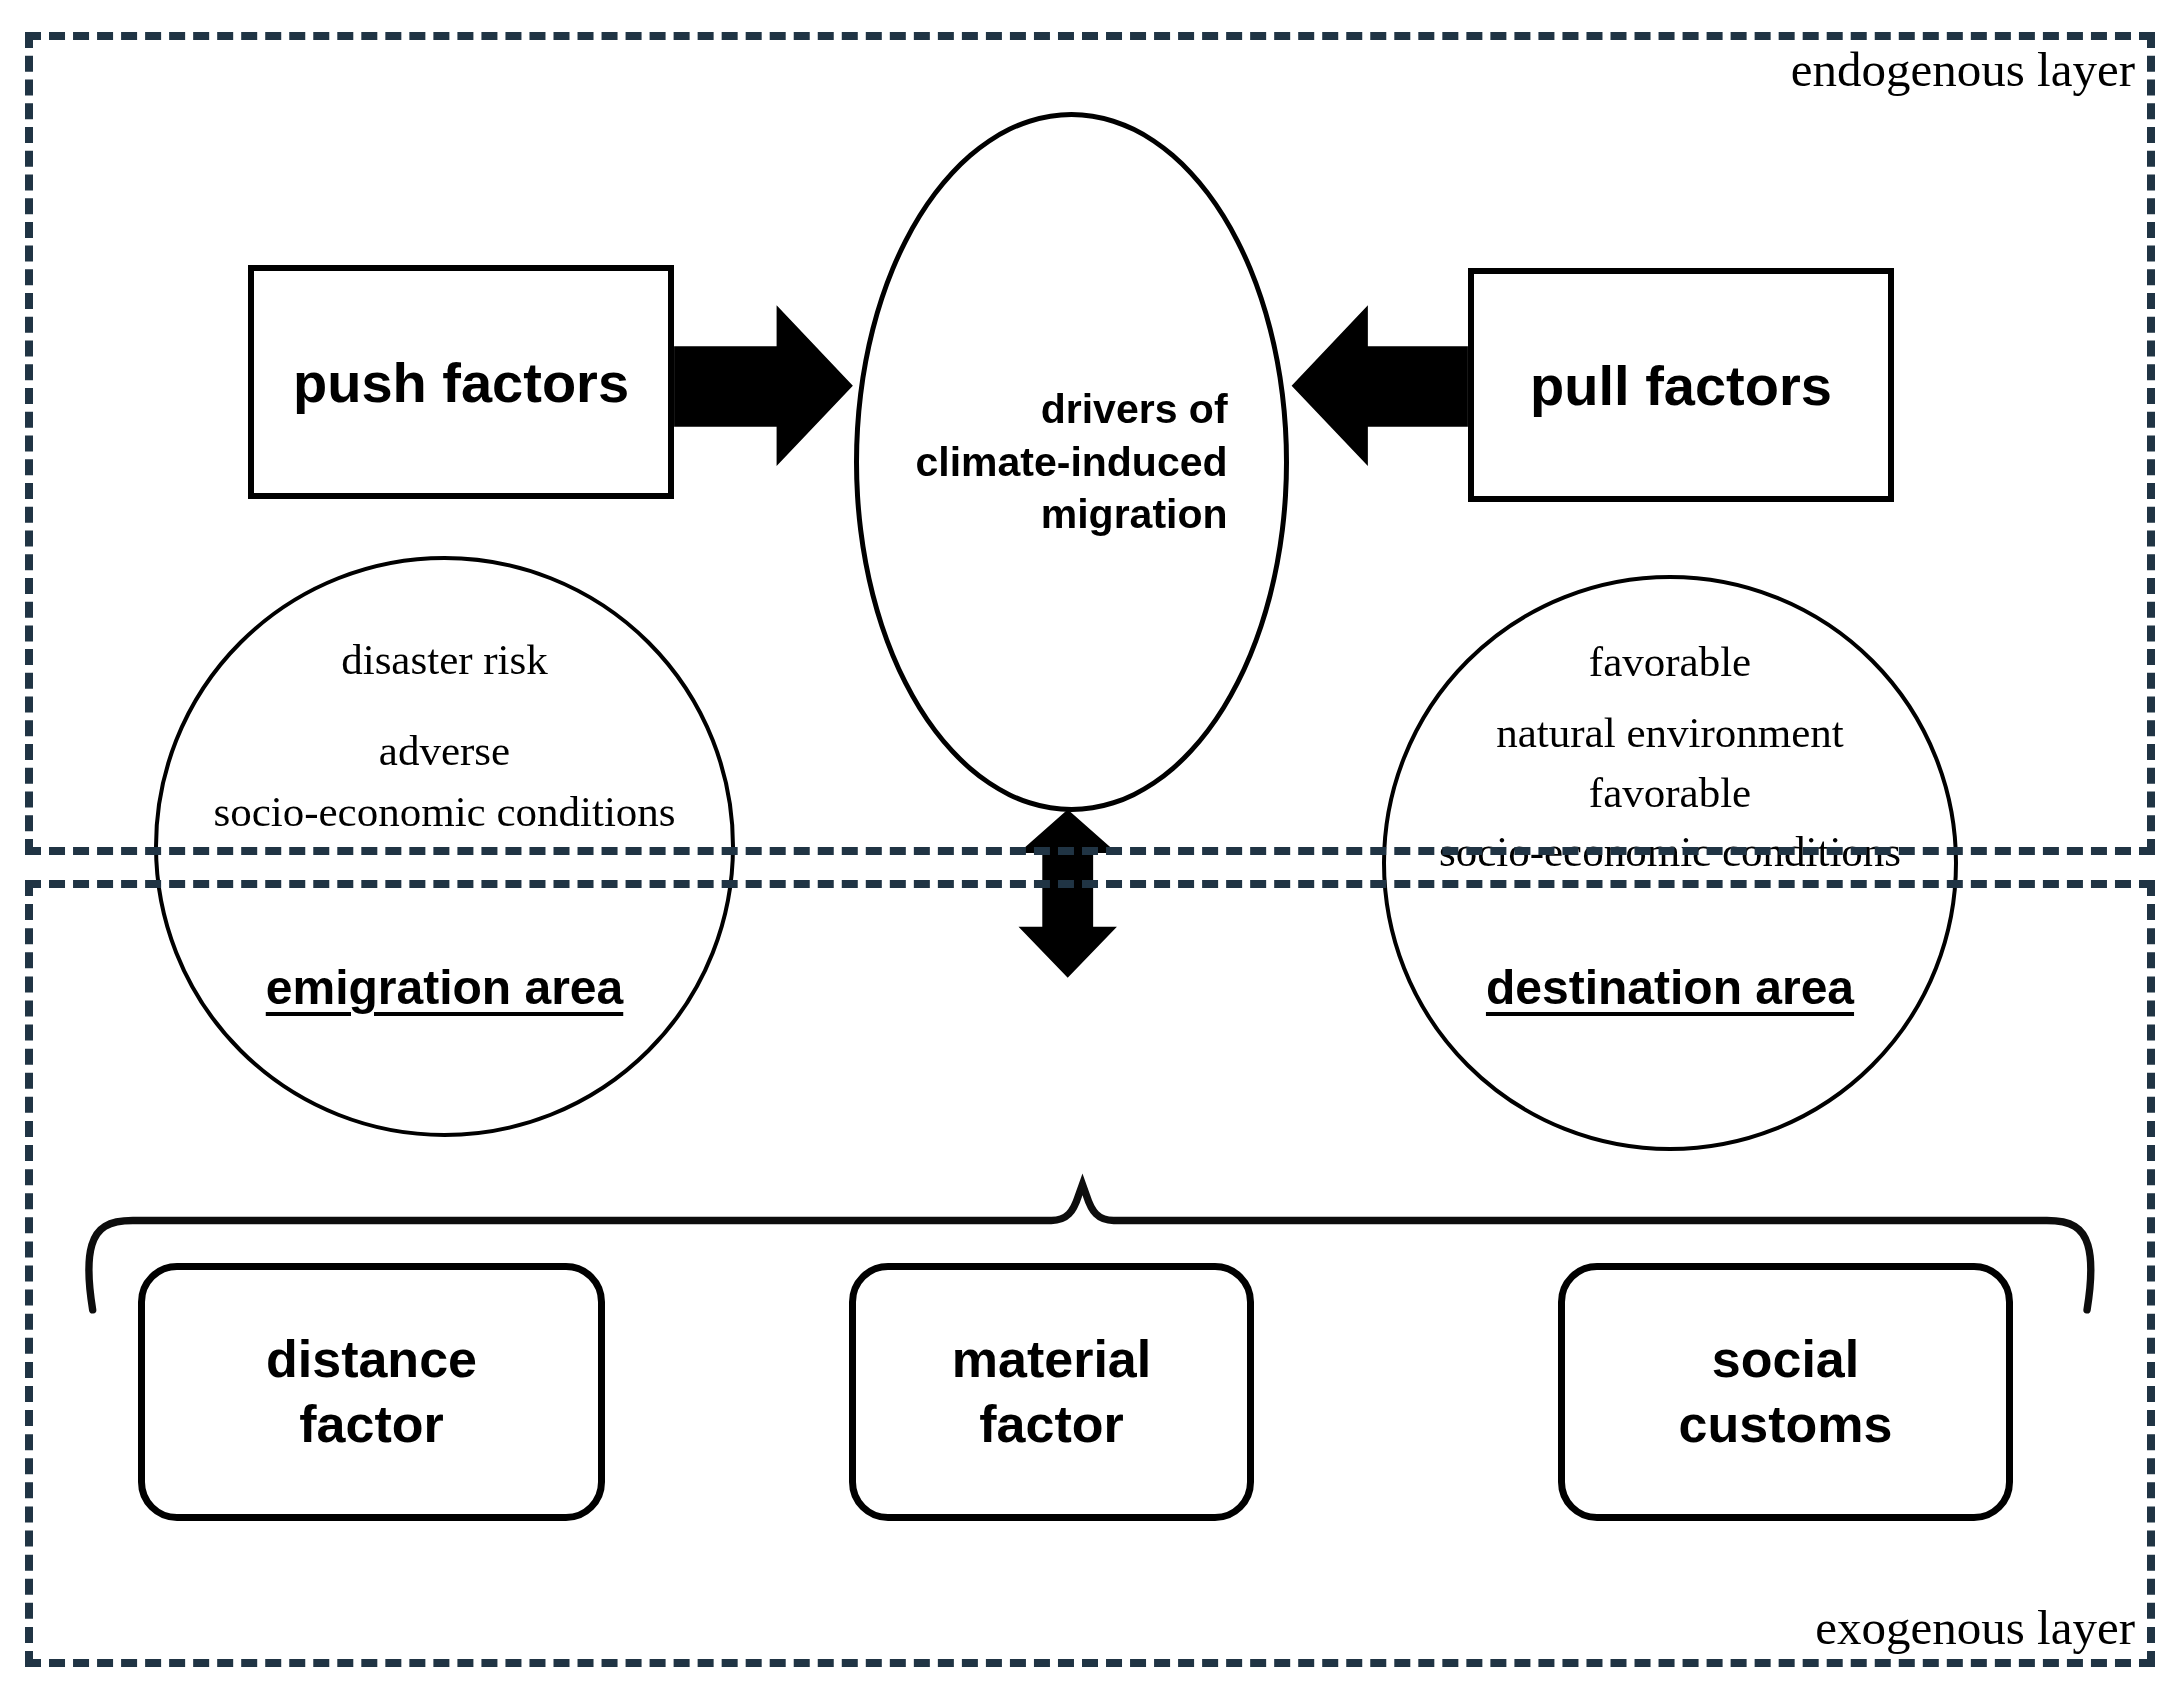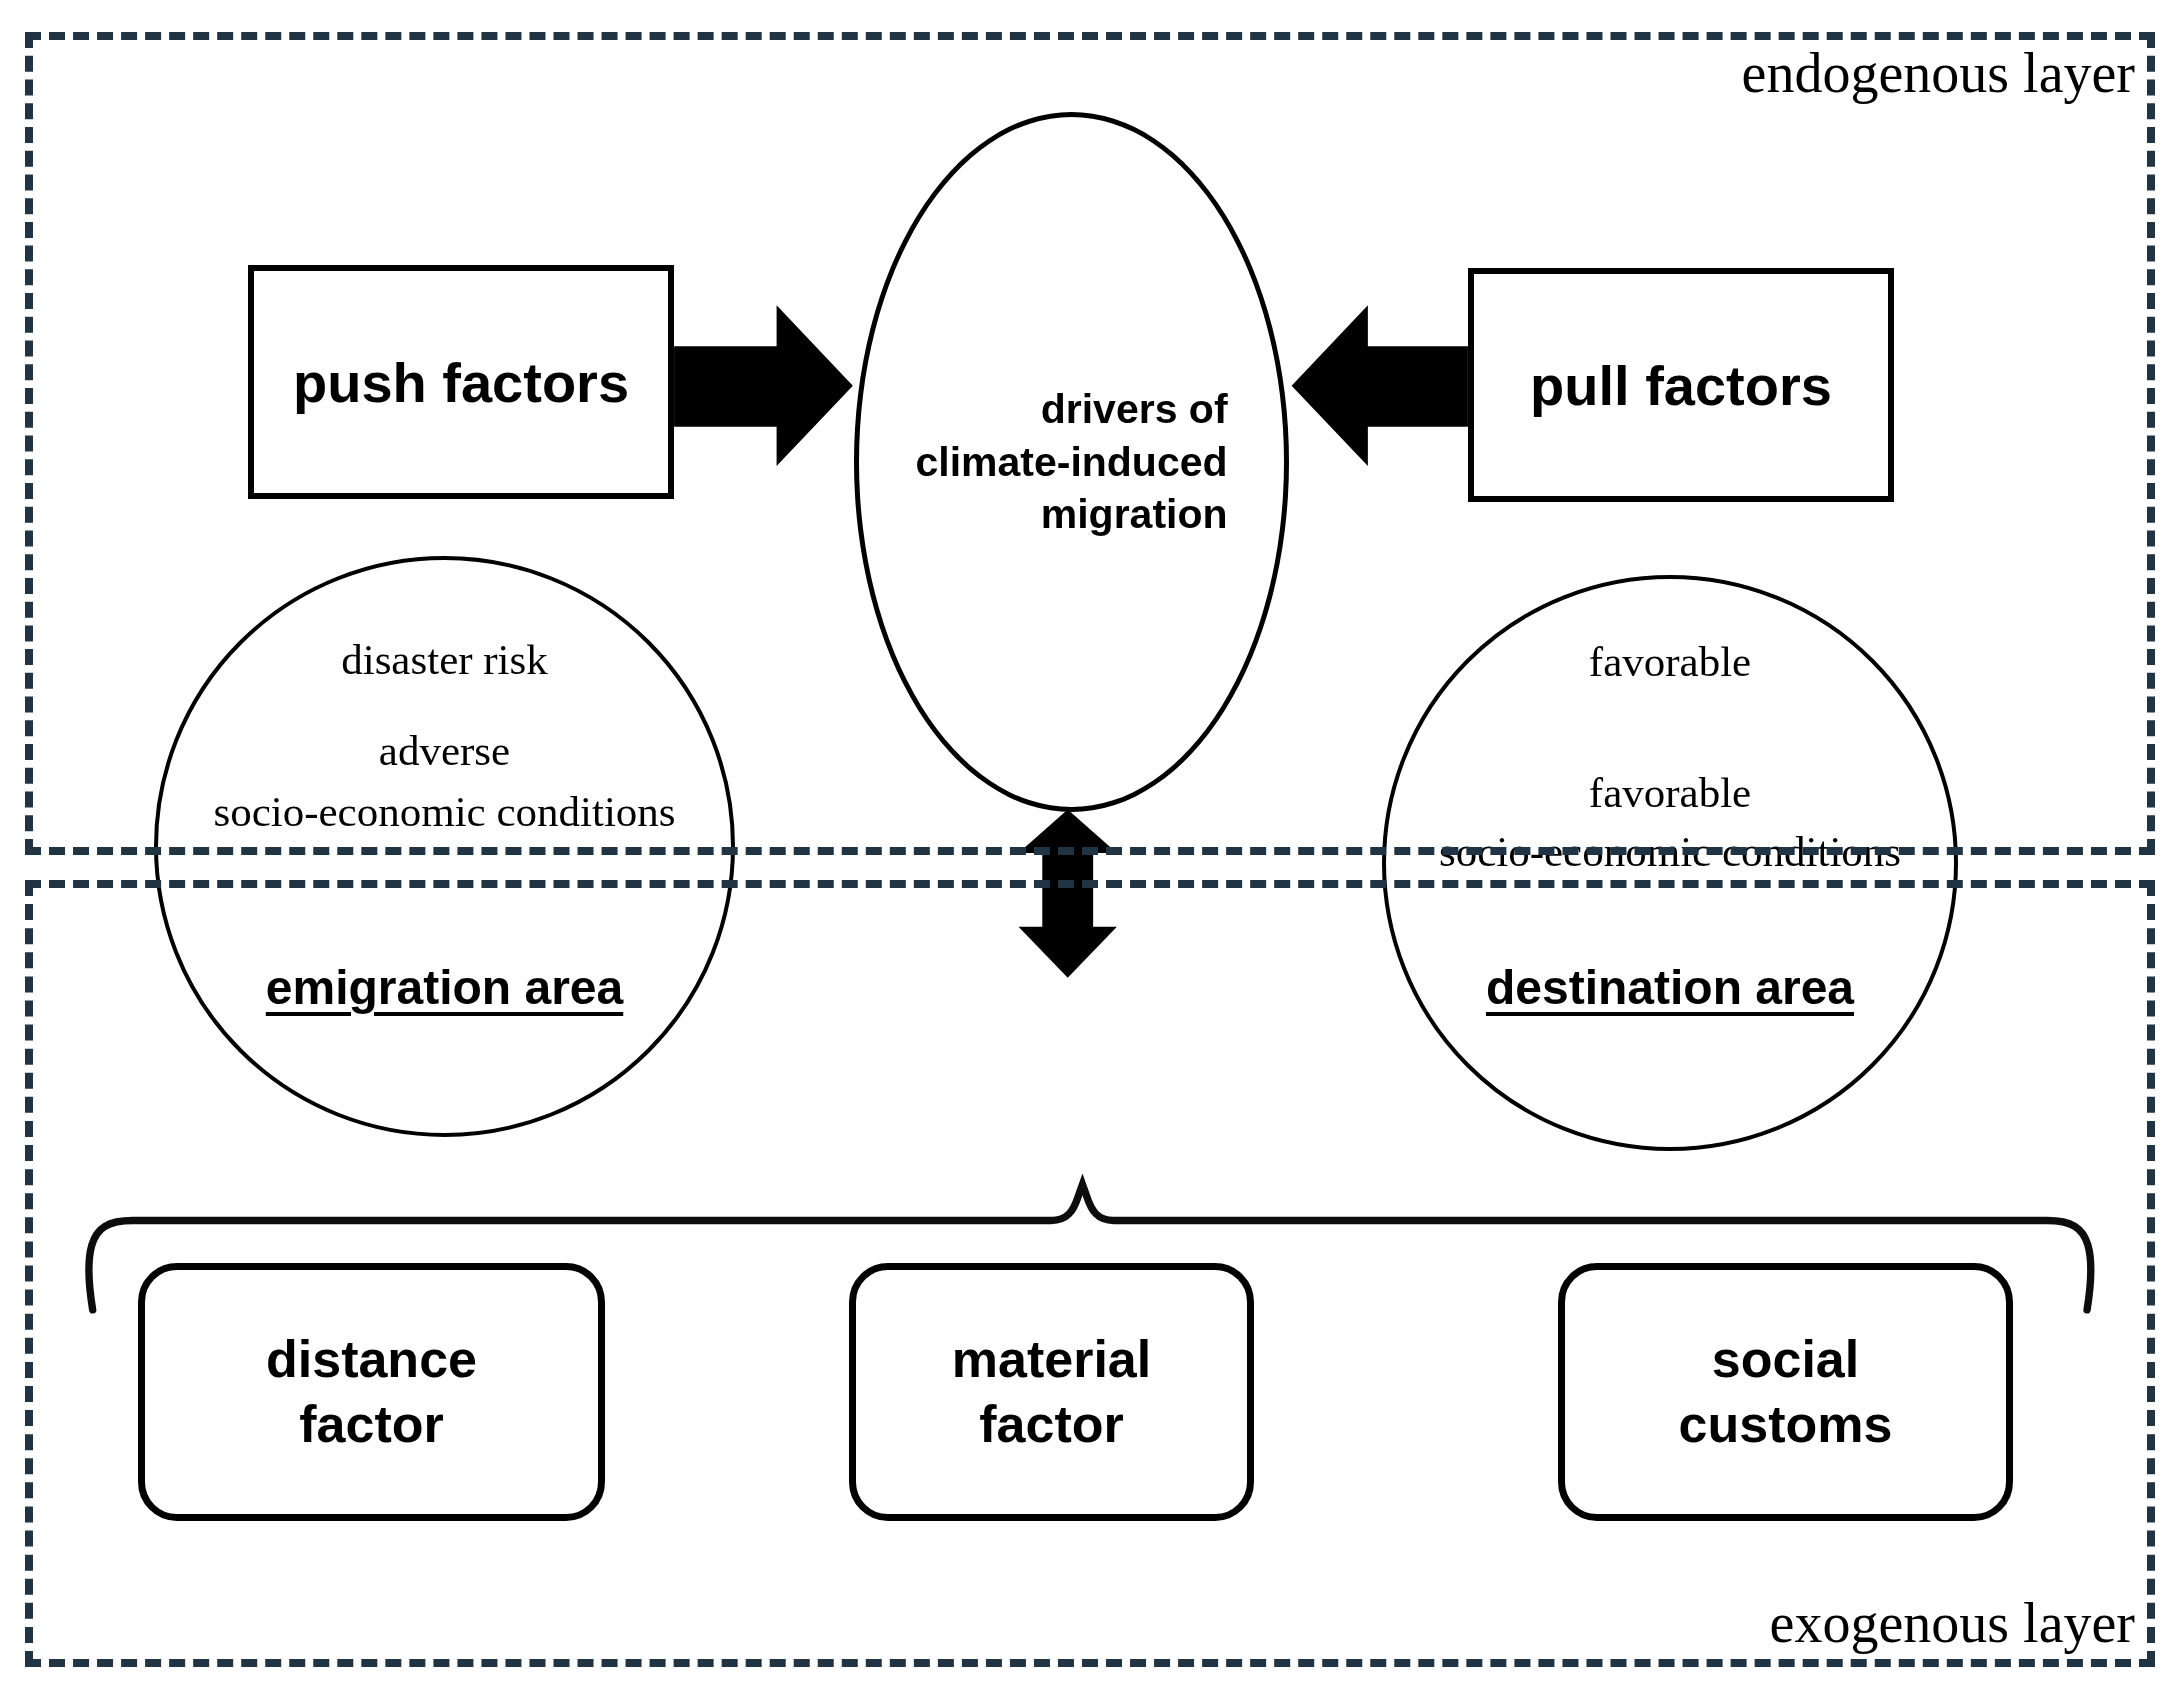--- a/index.html
+++ b/index.html
@@ -20,21 +20,21 @@
     box-sizing:border-box;
     background:transparent;
     pointer-events:none;
   }
   .endo-frame{left:24.6px;top:32px;width:2130px;height:823px;}
   .exo-frame{left:24.6px;top:880px;width:2130px;height:787px;}
 
   .layer-label{
     position:absolute;
     font-family:"Liberation Serif","DejaVu Serif",serif;
-    font-size:56px;
+    font-size:49px;
     line-height:1.1;
     white-space:nowrap;
     text-align:right;
   }
   .endo-label{top:43px;right:48px;}
   .exo-label{bottom:38px;right:48px;}
 
   
   .node-box{
     position:absolute;
@@ -135,20 +135,21 @@
 
   <div class="area-circle emigration-circle">
     <div class="circle-line" style="top:162px">adverse</div>
     <div class="circle-line" style="top:71px">disaster risk</div>
     <div class="circle-line" style="top:223px">socio-economic conditions</div>
     <div class="area-title" style="top:395px">emigration area</div>
   </div>
 
   <div class="area-circle destination-circle">
     <div class="circle-line" style="top:54px">favorable</div>
+    <div class="circle-line" style="top:125px">natural environment</div>
     <div class="circle-line" style="top:185px">favorable</div>
     <div class="circle-line" style="top:244px">socio-economic conditions</div>
     <div class="area-title" style="top:376px">destination area</div>
   </div>
 
   <div class="drivers-ellipse">
     <span>drivers of
 climate-induced
 migration</span>
   </div>

